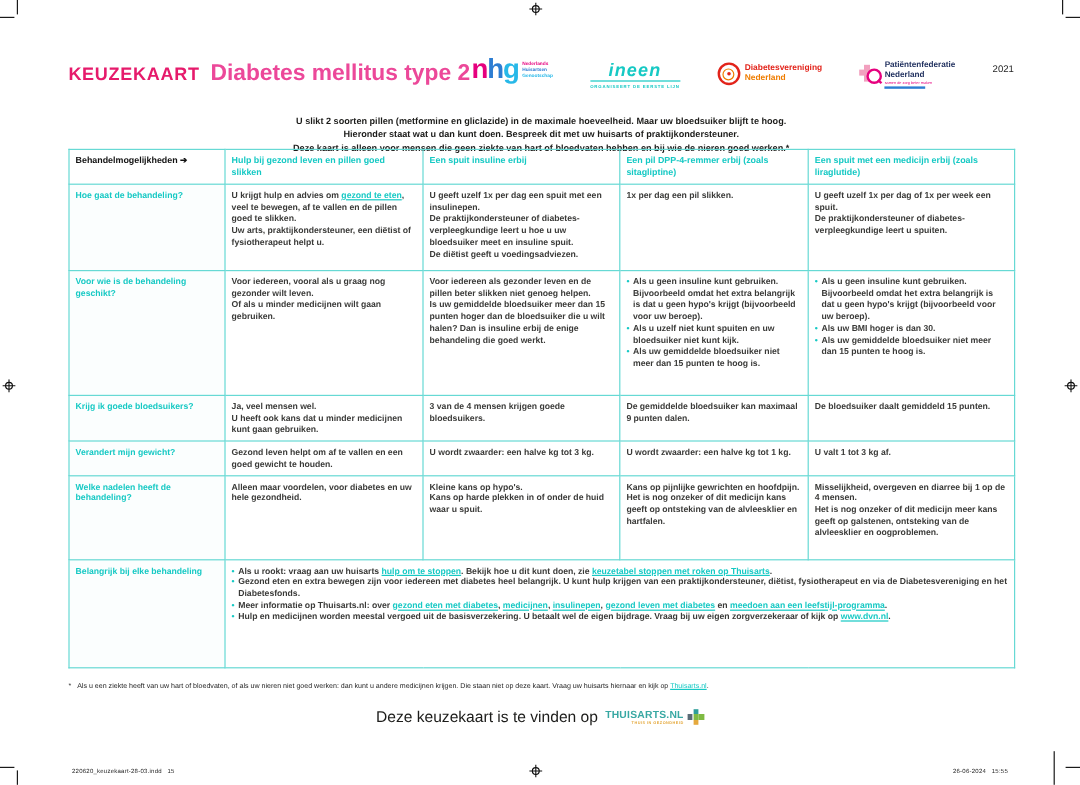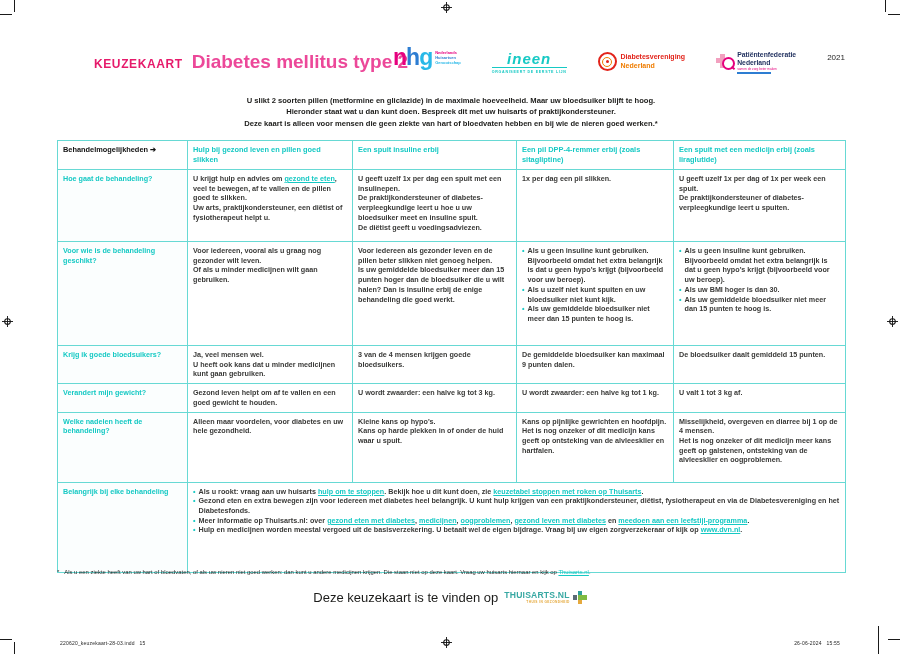--- a/index.html
+++ b/index.html
@@ -6,21 +6,21 @@
   body{
     width:900px;height:654px;position:relative;background:#ffffff;
     font-family:"Liberation Sans", sans-serif;color:#3a3a38;overflow:hidden;
   }
   
   .regmark{position:absolute;width:11px;height:11px;}
   .cropline{position:absolute;background:#1a1a1a;}
   .slug{position:absolute;font-size:5px;color:#1f1f1f;letter-spacing:0.2px;}
   
   .title-row{position:absolute;left:57px;top:51px;display:flex;align-items:baseline;gap:9px;white-space:nowrap;}
-  .kicker{color:#e61a6b;font-size:12px;font-weight:800;letter-spacing:0.6px;margin-left:37px;}
+  .kicker{color:#e61a6b;font-size:15px;font-weight:800;letter-spacing:0.6px;}
   .page-title{color:#ec4899;font-size:19px;font-weight:800;}
   
   .logos{position:absolute;left:393px;top:48px;width:452px;display:flex;align-items:flex-start;justify-content:space-between;}
   .logo-nhg{display:flex;align-items:flex-start;gap:3px;}
   .nhg-word{font-size:23px;font-weight:800;line-height:0.85;letter-spacing:-1px;}
   .nhg-n{color:#e6007e;}.nhg-h{color:#2d7dd2;}.nhg-g{color:#27b8e8;}
   .nhg-cap{font-size:4px;line-height:1.2;font-weight:700;margin-top:3px;}
   .nhg-cap .l1{color:#e6007e;}.nhg-cap .l2{color:#2d7dd2;}.nhg-cap .l3{color:#27b8e8;}
   .logo-ineen{text-align:center;margin-top:3px;}
   .ineen-word{color:#16c9c4;font-size:15px;font-weight:700;font-style:italic;letter-spacing:1px;border-bottom:1.5px solid #16c9c4;padding:0 10px 1px 10px;line-height:1;}
@@ -38,21 +38,21 @@
   .pf-q{position:absolute;left:6px;top:3px;width:9px;height:9px;border:2.2px solid #e6007e;border-radius:50%;background:#fff;}
   .pf-q::after{content:"";position:absolute;left:7px;top:8px;width:4px;height:2.2px;background:#e6007e;transform:rotate(40deg);}
   .pf-text{font-size:6.8px;font-weight:800;color:#1d2d5c;line-height:1.15;}
   .pf-text .l2{font-weight:700;}
   .pf-tag{font-size:3.2px;color:#e6007e;font-weight:400;margin-top:1px;}
   .pf-bar{width:34px;height:2px;background:#2d7dd2;margin-top:1px;}
   .logo-year{font-size:8px;color:#1f1f1f;margin-top:5px;}
   
   .intro{position:absolute;left:57px;top:95px;width:788px;font-size:7.6px;font-weight:700;color:#1c1c1a;line-height:1.5;text-align:center;}
   
-  table.kt{position:absolute;left:57px;top:140px;width:788px;border-collapse:collapse;table-layout:fixed;}
+  table.kt{position:absolute;left:57px;top:124px;width:788px;border-collapse:collapse;table-layout:fixed;}
   table.kt col.c0{width:130px;}table.kt col.c1{width:165px;}table.kt col.c2{width:164px;}
   table.kt col.c3{width:157px;}table.kt col.c4{width:172px;}
   .kt td,.kt th{border:1px solid #67d9d4;vertical-align:top;text-align:left;padding:4px 5px;font-size:7.2px;line-height:1.35;font-weight:700;color:#3a3a38;}
   .kt th{font-size:7.4px;font-weight:800;color:#16c9c4;}
   .kt th.black{color:#111;}
   .kt td.q{color:#16c9c4;font-weight:800;background:#fbfefe;}
   .p{margin:0;}
   .bullet{display:flex;gap:3px;}
   .bullet .dot{color:#16c9c4;flex:0 0 auto;line-height:1.3;}
   .link{color:#16c9c4;text-decoration:underline;cursor:pointer;}
@@ -283,21 +283,21 @@
       <div class="bullet">
             <span class="dot">•</span>
             <span><span>Als u rookt: vraag aan uw huisarts </span><span class="link">hulp om te stoppen</span><span>. Bekijk hoe u dit kunt doen, zie </span><span class="link">keuzetabel stoppen met roken op Thuisarts</span><span>.</span></span>
           </div>
       <div class="bullet">
             <span class="dot">•</span>
             <span>Gezond eten en extra bewegen zijn voor iedereen met diabetes heel belangrijk. U kunt hulp krijgen van een praktijkondersteuner, diëtist, fysiotherapeut en via de Diabetesvereniging en het Diabetesfonds.</span>
           </div>
       <div class="bullet">
             <span class="dot">•</span>
-            <span><span>Meer informatie op Thuisarts.nl: over </span><span class="link">gezond eten met diabetes</span><span>, </span><span class="link">medicijnen</span><span>, </span><span class="link">oogproblemen</span><span>, </span><span class="link">gezond leven met diabetes</span><span> en </span><span class="link">meedoen aan een leefstijl-programma</span><span>.</span></span>
+            <span><span>Meer informatie op Thuisarts.nl: over </span><span class="link">gezond eten met diabetes</span><span>, </span><span class="link">medicijnen</span><span>, </span><span class="link">insulinepen</span><span>, </span><span class="link">gezond leven met diabetes</span><span> en </span><span class="link">meedoen aan een leefstijl-programma</span><span>.</span></span>
           </div>
       <div class="bullet">
             <span class="dot">•</span>
             <span><span>Hulp en medicijnen worden meestal vergoed uit de basisverzekering. U betaalt wel de eigen bijdrage. Vraag bij uw eigen zorgverzekeraar of kijk op </span><span class="link">www.dvn.nl</span><span>.</span></span>
           </div>
     </td>
   </tr>
 </tbody>
   </table>
 

